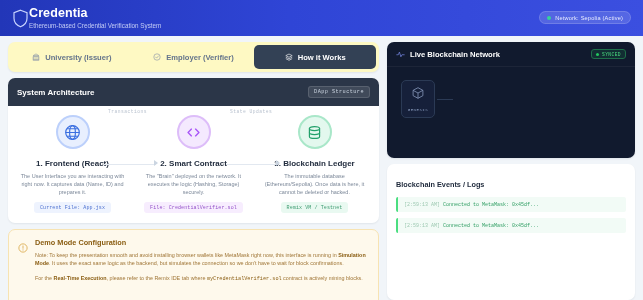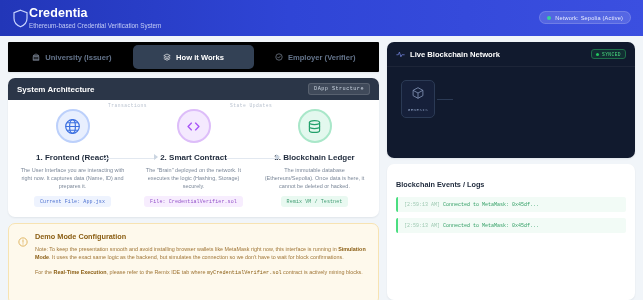--- a/index.html
+++ b/index.html
@@ -35,41 +35,41 @@
   .dot-g { width: 4px; height: 4px; border-radius: 50%; background: #34d399; flex:0 0 4px; }
 
   
   .body { flex: 1; display: flex; gap: 8px; padding: 6px 8px 0 8px; min-height: 0; }
   .col-left { width: 371px; flex: 0 0 371px; display: flex; flex-direction: column; gap: 6px; }
   .col-right { flex: 1; display: flex; flex-direction: column; gap: 6px; }
 
   
   .tabbar {
     height: 30px; flex: 0 0 30px;
-    background: #000000; border-radius: 1px;
+    background: #fef9c3; border-radius: 7px;
     box-shadow: 0 1px 2px rgba(15,23,42,.07);
     display: flex; align-items: center; padding: 3px;
   }
   .tab {
     flex: 1; height: 24px; border-radius: 5px;
     display: flex; align-items: center; justify-content: center; gap: 5px;
     font-size: 7.6px; color: #64748b; font-weight: bold;
     cursor: pointer; background: transparent;
   }
   .tab.active { background: #334155; color: #ffffff; }
   .tab svg { display: block; }
 
   
   .arch-card {
     background: #ffffff; border-radius: 7px; overflow: hidden;
     box-shadow: 0 1px 2px rgba(15,23,42,.07);
     flex: 0 0 auto;
   }
   .arch-head {
-    background: #2b3648; height: 22px;
+    background: #2b3648; height: 28px;
     display: flex; align-items: center; justify-content: space-between;
     padding: 0 9px;
   }
   .arch-title { font-size: 8px; font-weight: bold; color: #ffffff; }
   .arch-chip {
     font-size: 5.2px; color: #cbd5e1; letter-spacing: .45px;
     background: rgba(255,255,255,0.10);
     border: 1px solid rgba(255,255,255,0.13);
     border-radius: 3px; padding: 2px 5px;
     font-family: "Liberation Mono", monospace;
@@ -196,36 +196,36 @@
       <div class="tabbar">
         <div class="tab">
           <span>
             <svg width="8" height="8" viewBox="0 0 14 14">
                 <path d="M2 6 H12 V12 H2 Z M3.4 6 V12 M7 6 V12 M10.6 6 V12 M1.4 12.6 H12.6" fill="none" stroke="#8b97a8" stroke-width="1.1"></path>
                 <path d="M7 1.6 L12 4.6 H2 Z" fill="none" stroke="#8b97a8" stroke-width="1.1" stroke-linejoin="round"></path>
               </svg>
           </span>
           <span>University (Issuer)</span>
         </div>
-        <div class="tab active">
-          <span>
-            <svg width="8" height="8" viewBox="0 0 14 14">
-                <path d="M7 1.8 L12.6 4.6 L7 7.4 L1.4 4.6 Z M1.4 7.4 L7 10.2 L12.6 7.4 M1.4 9.9 L7 12.7 L12.6 9.9" fill="none" stroke="#ffffff" stroke-width="1.1" stroke-linejoin="round"></path>
-              </svg>
-          </span>
-          <span>How it Works</span>
-        </div>
         <div class="tab">
           <span>
             <svg width="8" height="8" viewBox="0 0 14 14">
                 <circle cx="7" cy="7" r="5.6" fill="none" stroke="#8b97a8" stroke-width="1.1"></circle>
                 <path d="M4.5 7.1 L6.3 8.9 L9.6 5.2" fill="none" stroke="#8b97a8" stroke-width="1.1" stroke-linecap="round" stroke-linejoin="round"></path>
               </svg>
           </span>
           <span>Employer (Verifier)</span>
+        </div>
+        <div class="tab active">
+          <span>
+            <svg width="8" height="8" viewBox="0 0 14 14">
+                <path d="M7 1.8 L12.6 4.6 L7 7.4 L1.4 4.6 Z M1.4 7.4 L7 10.2 L12.6 7.4 M1.4 9.9 L7 12.7 L12.6 9.9" fill="none" stroke="#ffffff" stroke-width="1.1" stroke-linejoin="round"></path>
+              </svg>
+          </span>
+          <span>How it Works</span>
         </div>
       </div>
 
       <div class="arch-card">
         <div class="arch-head">
           <div class="arch-title">System Architecture</div>
           <div class="arch-chip">DApp Structure</div>
         </div>
         <div class="arch-body">
 

